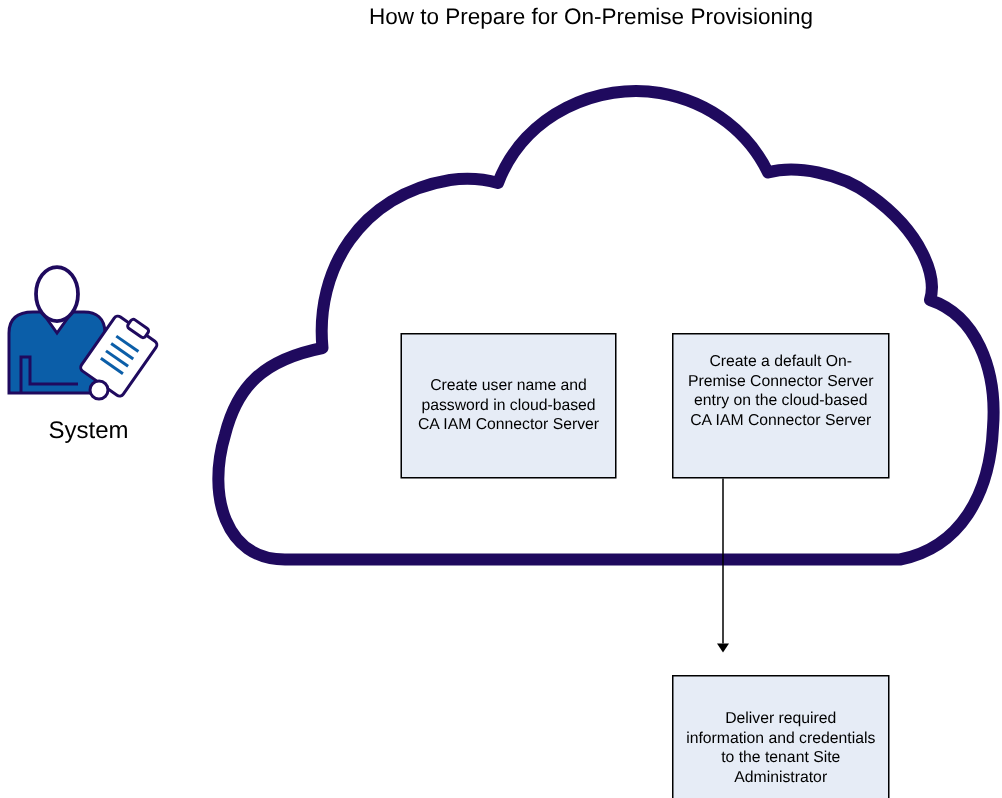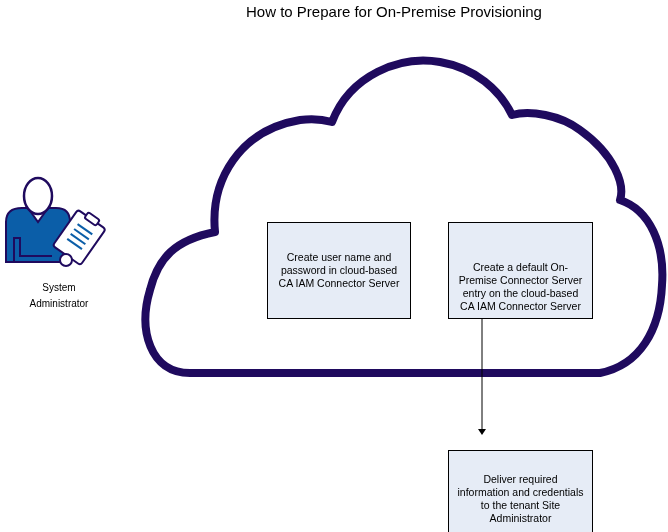--- a/index.html
+++ b/index.html
@@ -5,21 +5,21 @@
     html, body { margin: 0; padding: 0; background: #ffffff; }
     body { width: 668px; height: 532px; position: relative; overflow: hidden;
            font-family: "Liberation Sans", sans-serif; }
     .title { position: absolute; left: 0; width: 788px; top: 3px; text-align: center;
              font-size: 15px; color: #000; }
     svg.canvas { position: absolute; left: 0; top: 0; }
     .box { position: absolute; background: #e6ecf6; border: 1px solid #000;
            box-sizing: border-box; display: flex; align-items: center; justify-content: center;
            text-align: center; font-size: 10.5px; line-height: 13px; color: #000; padding: 0 8px; margin-left: 40px; }
     .actor-label { position: absolute; left: 0; top: 280px; width: 118px; text-align: center;
-                   font-size: 10px; line-height: 16px; color: #000; }
+                   font-size: 16px; line-height: 16px; color: #000; }
   </style>
 </head>
 <body>
 
 <div class="title" style="width:788px;left:0;">How to Prepare for On-Premise Provisioning</div>
 
 <svg class="canvas" width="668" height="532" viewBox="0 0 668 532">
 
   <path d="M190,373
            C150,373 138,330 150,290
@@ -57,26 +57,25 @@
       <line x1="70" y1="240" x2="88" y2="240" stroke="#0b5ea8" stroke-width="2"></line>
       <line x1="70" y1="246" x2="88" y2="246" stroke="#0b5ea8" stroke-width="2"></line>
     </g>
 
     <circle cx="66" cy="260" r="6" fill="#ffffff" stroke="#1f0a5e" stroke-width="2"></circle>
   </g>
 </svg>
 
 <div class="actor-label">
   <div>System</div>
-  <div>Administrator</div>
 </div>
 
 <div class="box" style="left:227px; top:222px; width:144px; height:97px;">
   <span>Create user name and password in cloud-based CA IAM Connector Server</span>
 </div>
 
-<div class="box" style="left:408px; top:222px; width:145px; height:97px; align-items:flex-start; padding-top:38px;">
+<div class="box" style="left:408px; top:222px; width:145px; height:97px; align-items:flex-start; padding-top:12px;">
   <span>Create a default On-Premise Connector Server entry on the cloud-based CA IAM Connector Server</span>
 </div>
 
 <div class="box" style="left:408px; top:450px; width:145px; height:97px;">
   <span>Deliver required information and credentials to the tenant Site Administrator</span>
 </div>
 
 </body></html>

